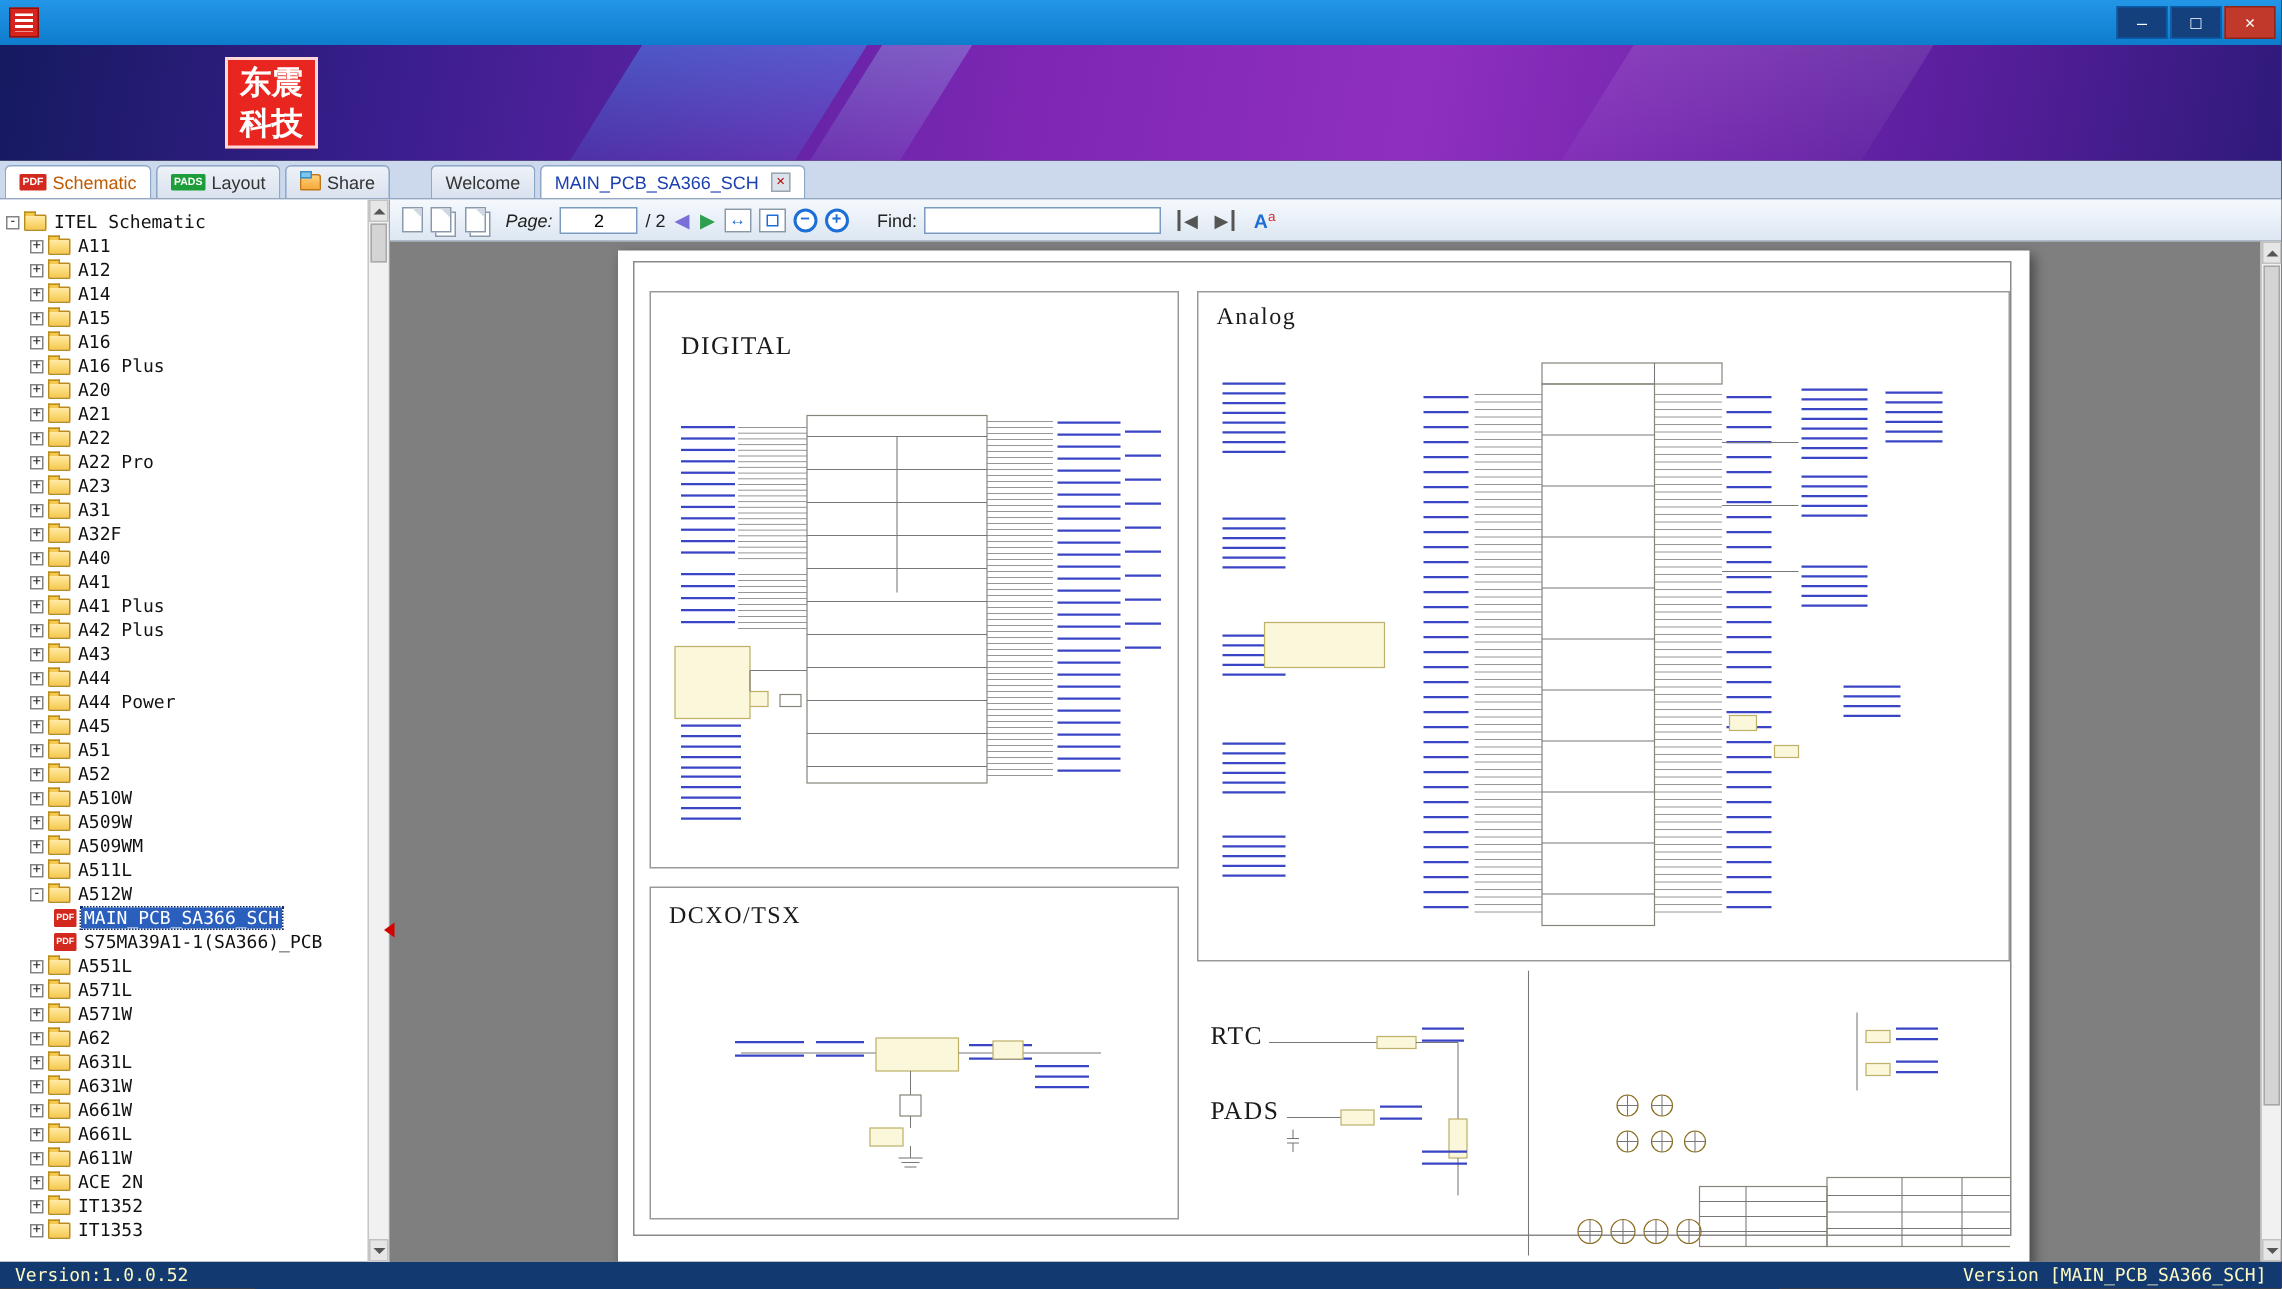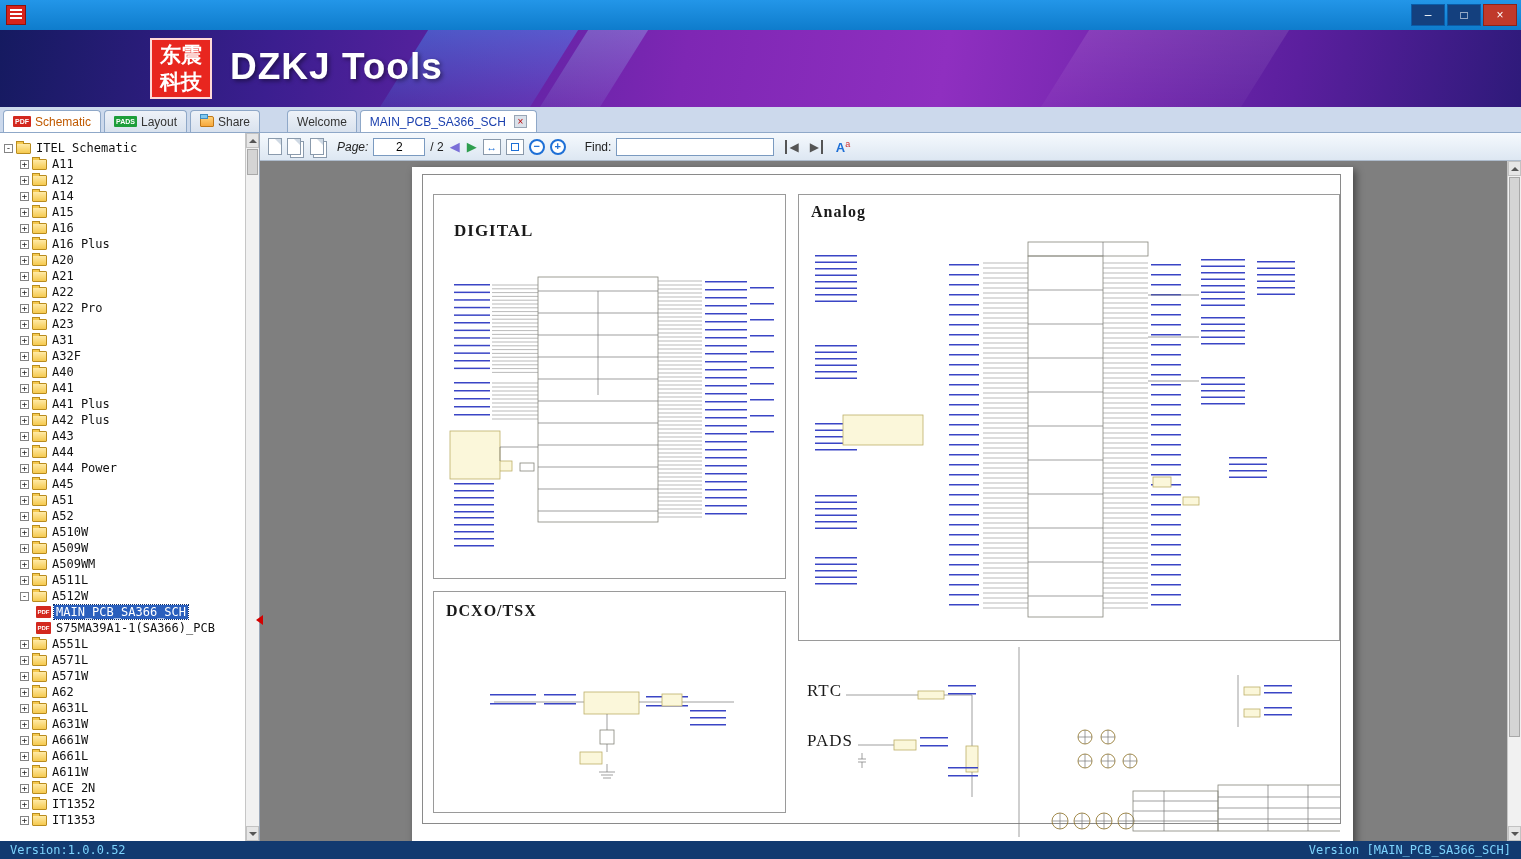--- a/index.html
+++ b/index.html
@@ -114,30 +114,30 @@
   .findnav.nm { border-right:2px solid #555; padding-right:2px; }
   .acase { margin-left:8px; }
   .acase b { color:#1d6fd6; font-size:13px; }
   .acase sup { color:#d03030; font-size:9px; }
 
   
   .viewer { position:relative; flex:1; background:#7f7f7f; overflow:hidden; }
   .page { position:absolute; left:152px; top:6px; width:941px; height:850px; background:#fff;
           box-shadow:3px 3px 8px rgba(0,0,0,.45); }
   .page-frame { position:absolute; left:10px; top:7px; width:919px; height:650px; border:1px solid #8a8a8a; }
-  .sec { position:absolute; border:1px solid #9a9a9a;font-weight:bold; }
+  .sec { position:absolute; border:1px solid #9a9a9a; }
   .sec-label { position:absolute; font-family:"Liberation Serif", serif; color:#1a1a1a; letter-spacing:1px; }
   .schsvg { position:absolute; left:0; top:0; }
   .sec-digital { left:21px; top:27px; width:353px; height:385px; }
   .sec-analog  { left:386px; top:27px; width:542px; height:447px; }
   .sec-dcxo    { left:21px; top:424px; width:353px; height:222px; }
   .bottom-area { position:absolute; left:386px; top:480px; width:542px; height:195px; }
 
   
-  .statusbar { height:18px; background:#123a70; color:#7dd3fc; display:flex; align-items:center;
+  .statusbar { height:18px; background:#123a70; color:#fef9c3; display:flex; align-items:center;
                justify-content:space-between; padding:0 10px; font-family:"DejaVu Sans Mono", monospace;
                font-size:12px; }
 </style>
 </head>
 <body>
 
 <div class="titlebar">
   <div class="app-icon">
       <i></i>
     </div>
@@ -149,21 +149,20 @@
 </div>
 
 <div class="banner">
   <div class="streak s1"></div>
   <div class="streak s2"></div>
   <div class="streak s3"></div>
   <div class="logo">
     <span>东震</span>
     <span>科技</span>
   </div>
-  <div class="appname">DZKJ Tools</div>
 </div>
 
 <div class="tabrow">
   <div class="tab schematic active">
     <span class="badge pdf">PDF</span>
     <span class="lbl">Schematic</span>
   </div>
   <div class="tab">
     <span class="badge pads">PADS</span>
     <span class="lbl">Layout</span>

